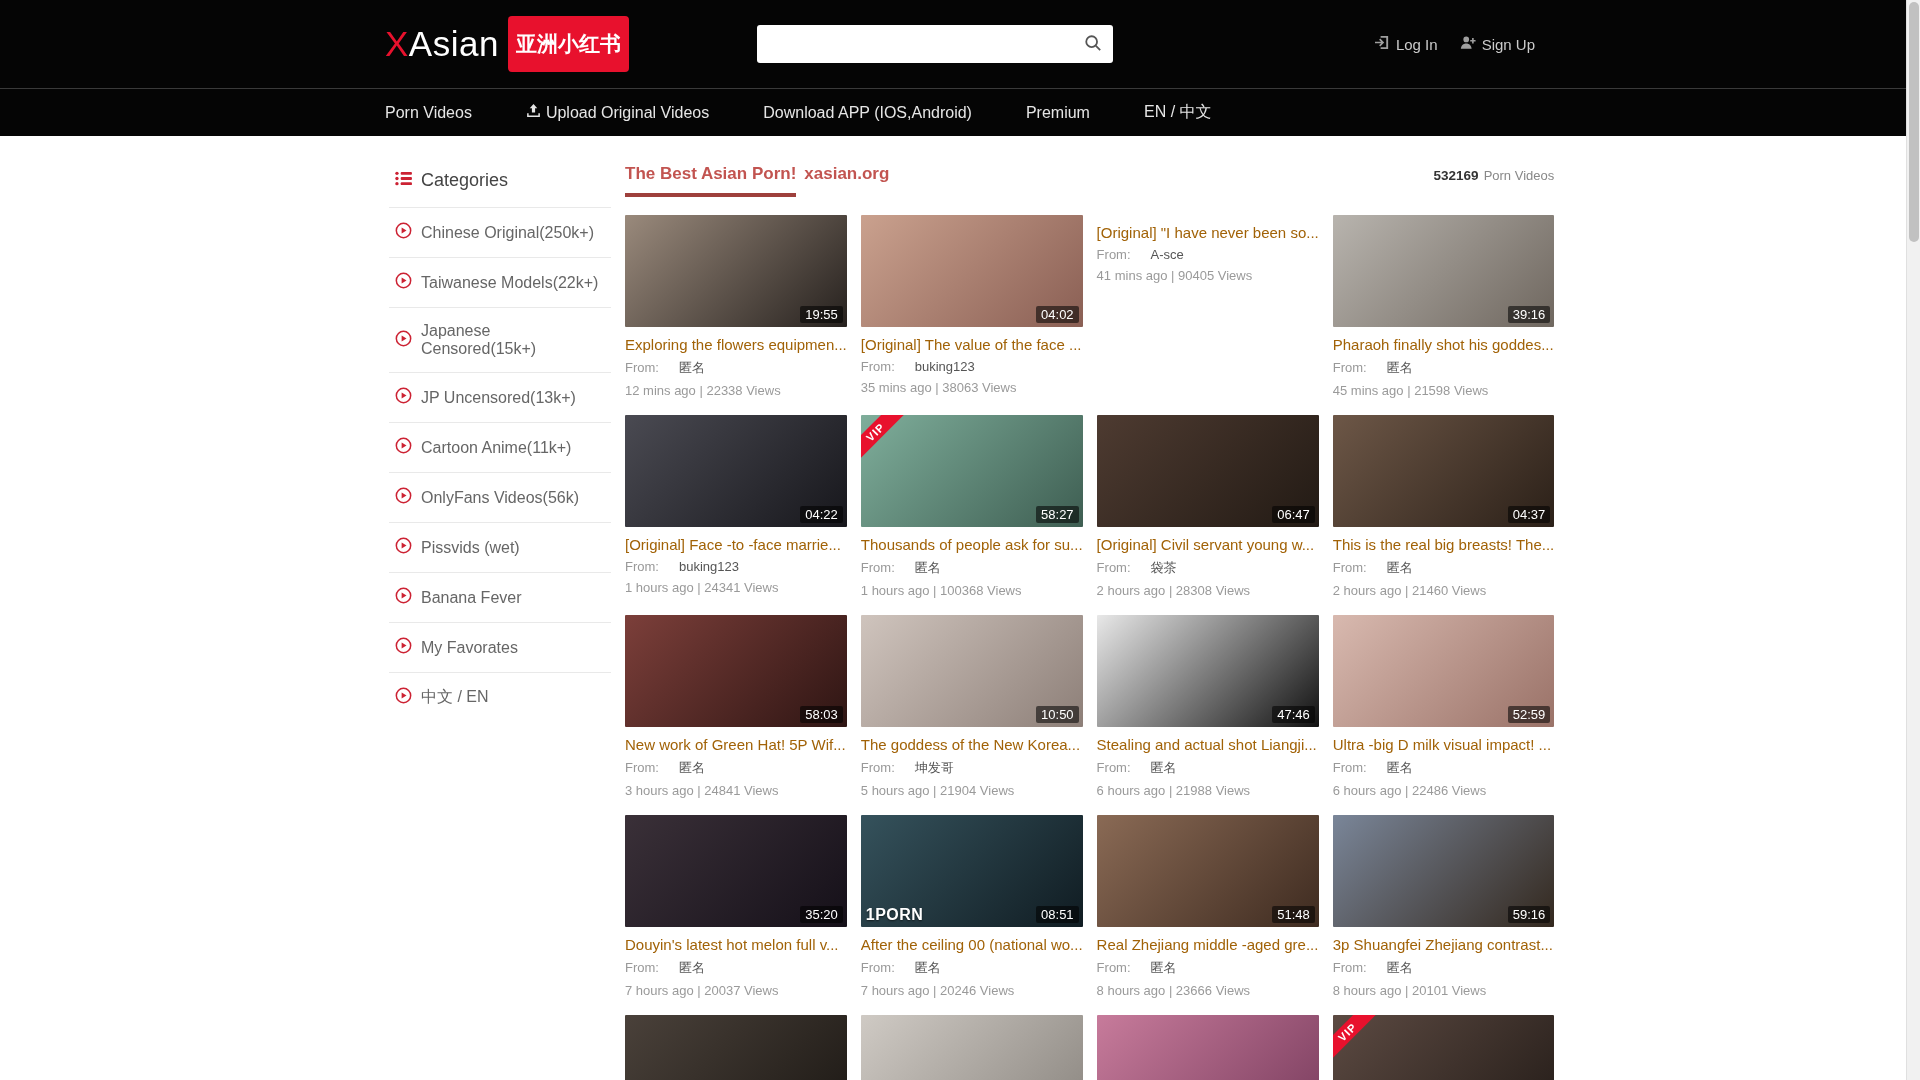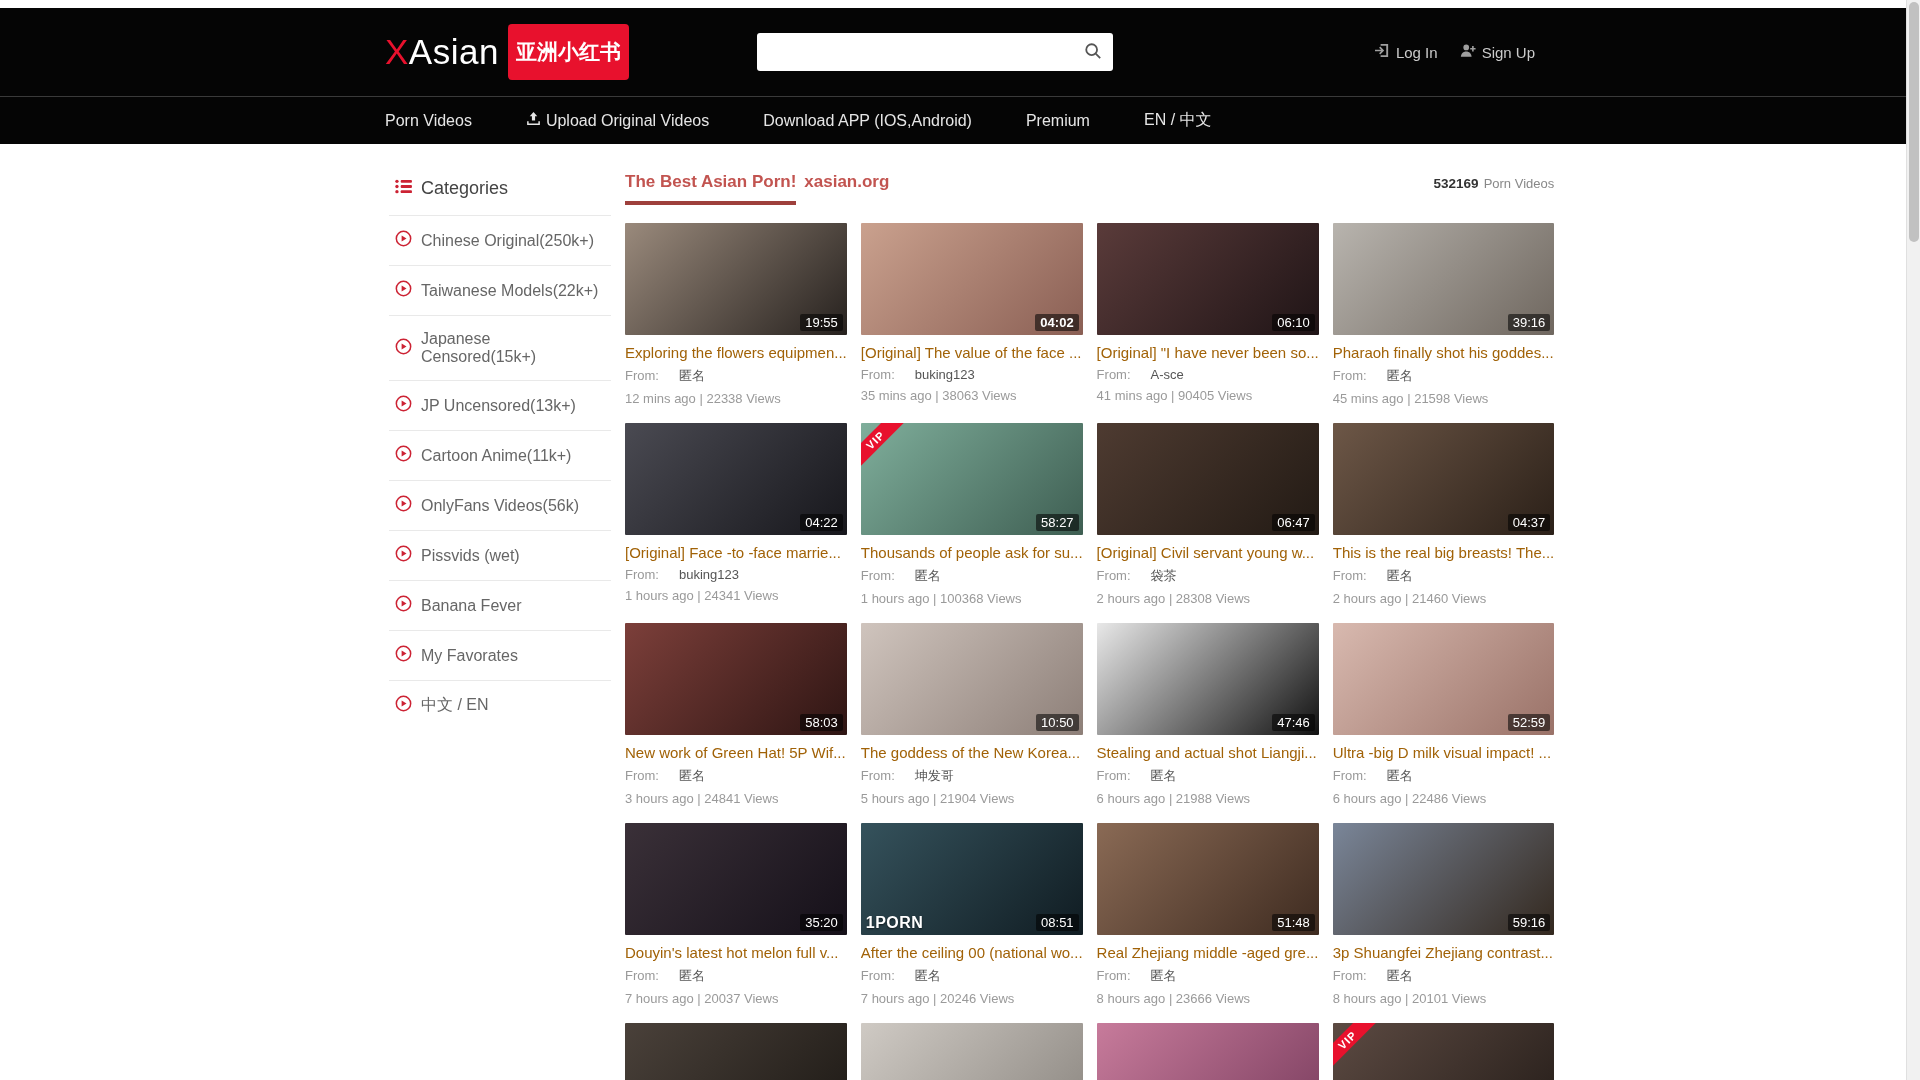--- a/index.html
+++ b/index.html
@@ -1,21 +1,21 @@
 <!DOCTYPE html>
 <html><head>
 <meta charset="utf-8">
 <style>
   * { margin:0; padding:0; box-sizing:border-box; }
   html,body { width:1920px; height:1080px; overflow:hidden; background:#fff;
               font-family:"Liberation Sans", sans-serif; }
 
   
   .topbar { background:#050505; height:88px; }
-  .topbar-inner { width:1150px; margin:8px auto; height:100%;
+  .topbar-inner { width:1150px; margin:0 auto; height:100%;
                   display:flex; align-items:center; }
   .logo { display:flex; align-items:center; cursor:pointer; }
   .logo-main { font-size:35px; color:#fff; letter-spacing:.5px; }
   .logo-x { color:#e8112d; }
   .logo-badge { background:#e8112d; color:#fff; font-weight:bold; font-size:21px;
                 padding:14px 8px; border-radius:4px; margin-left:9px; }
   .search-wrap { margin-left:128px; width:356px; height:38px; background:#fff;
                  border-radius:3px; display:flex; align-items:center; }
   .search-input { flex:1; border:none; outline:none; background:transparent;
                   font-size:15px; padding:0 10px; color:#333; height:100%; }
@@ -254,32 +254,29 @@
       <article class="card">
         <div class="thumb" style="background: linear-gradient(135deg, rgb(154, 138, 124), rgb(38, 33, 30));">
           <span class="duration">19:55</span>
         </div>
         <h3 class="title">Exploring the flowers equipmen...</h3>
         <div class="from"><span>From:</span><a class="uploader">匿名</a></div>
         <div class="meta">12 mins ago | 22338 Views</div>
       </article>
 
       <article class="card">
-        <div class="thumb" style="background: linear-gradient(135deg, rgb(202, 161, 142), rgb(138, 95, 84)); font-weight: bold;">
+        <div class="thumb" style="background: linear-gradient(135deg, rgb(202, 161, 142), rgb(138, 95, 84));">
           <span class="duration">04:02</span>
         </div>
         <h3 class="title">[Original] The value of the face ...</h3>
         <div class="from"><span>From:</span><a class="uploader">buking123</a></div>
         <div class="meta">35 mins ago | 38063 Views</div>
       </article>
 
       <article class="card">
-        <div class="thumb" style="background: linear-gradient(135deg, rgb(90, 59, 58), rgb(31, 20, 22));">
-          <span class="duration">06:10</span>
-        </div>
         <h3 class="title">[Original] "I have never been so...</h3>
         <div class="from"><span>From:</span><a class="uploader">A-sce</a></div>
         <div class="meta">41 mins ago | 90405 Views</div>
       </article>
 
       <article class="card">
         <div class="thumb" style="background: linear-gradient(135deg, rgb(184, 180, 174), rgb(111, 103, 95));">
           <span class="duration">39:16</span>
         </div>
         <h3 class="title">Pharaoh finally shot his goddes...</h3>

